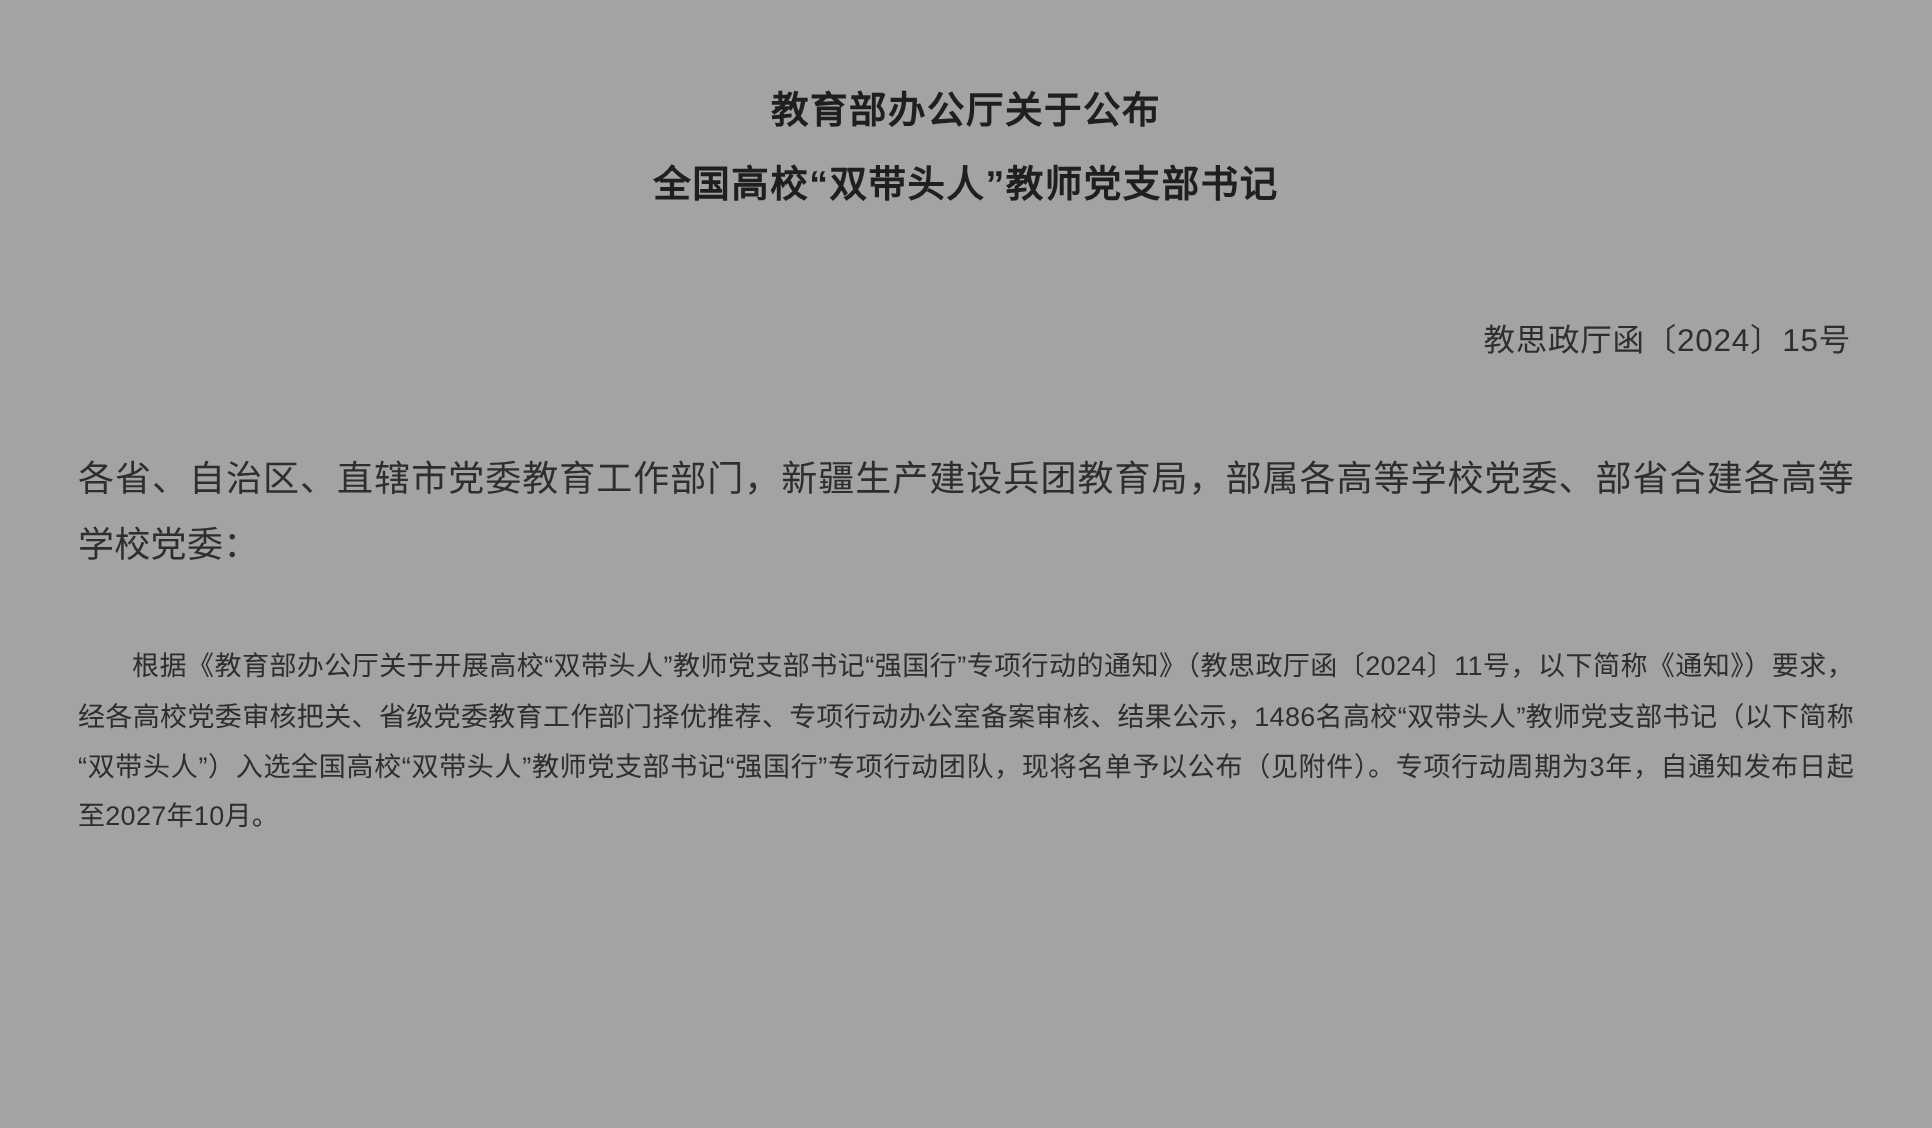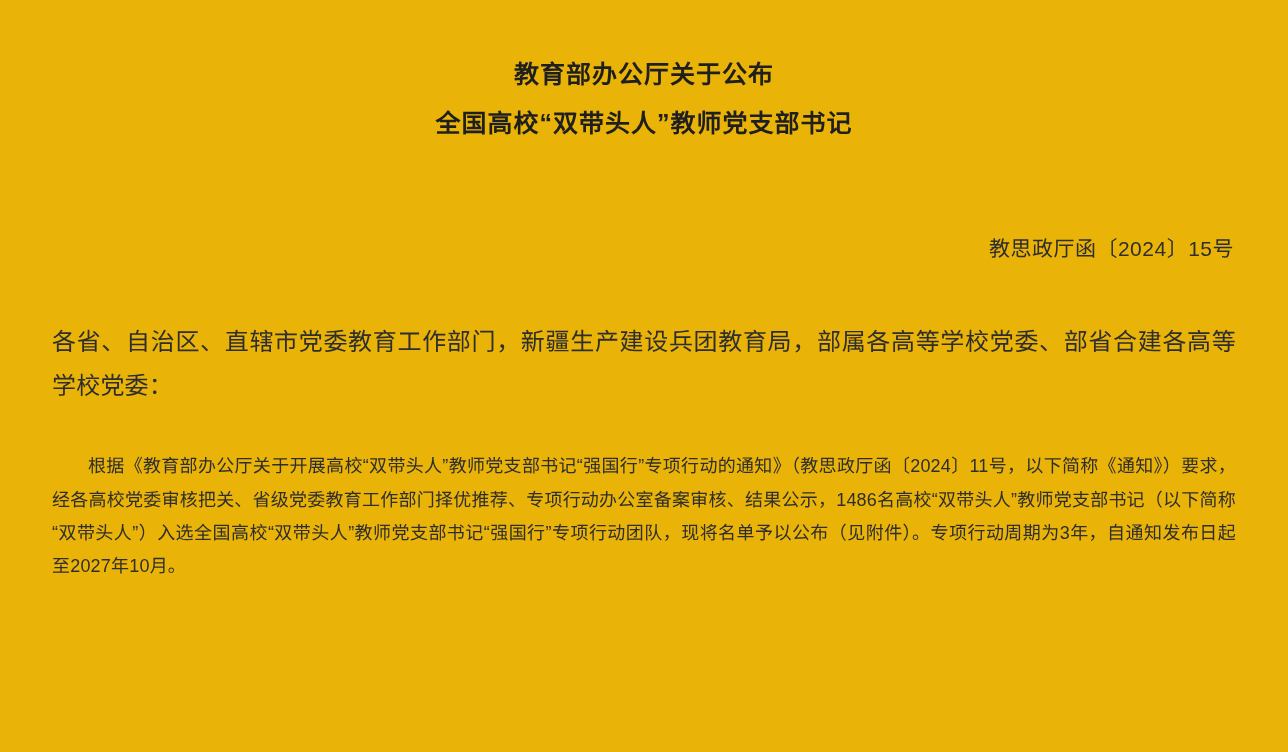--- a/index.html
+++ b/index.html
@@ -13,36 +13,36 @@
     font-family: "Liberation Sans", "DejaVu Sans", sans-serif;
     color: #2e2e2e;
     overflow: hidden;
   }
   .page {
     position: relative;
     width: 1288px;
     height: 752px;
     box-sizing: border-box;
     padding: 0 52px;
-    background: #eab308;
+    background: #a3a3a3;
   }
   .title-block {
     padding-top: 50px;
     text-align: center;
   }
   .title-line {
     font-size: 25px;
     font-weight: bold;
     color: #1f1f1f;
     letter-spacing: 1px;
     line-height: 1.95;
     white-space: nowrap;
   }
   .doc-number {
-    margin-top: 84px;
+    margin-top: 62px;
     text-align: right;
     font-size: 21px;
     color: #2e2e2e;
     letter-spacing: 0.5px;
     padding-right: 2px;
   }
   .salutation {
     margin-top: 58px;
     font-size: 24px;
     line-height: 1.85;

